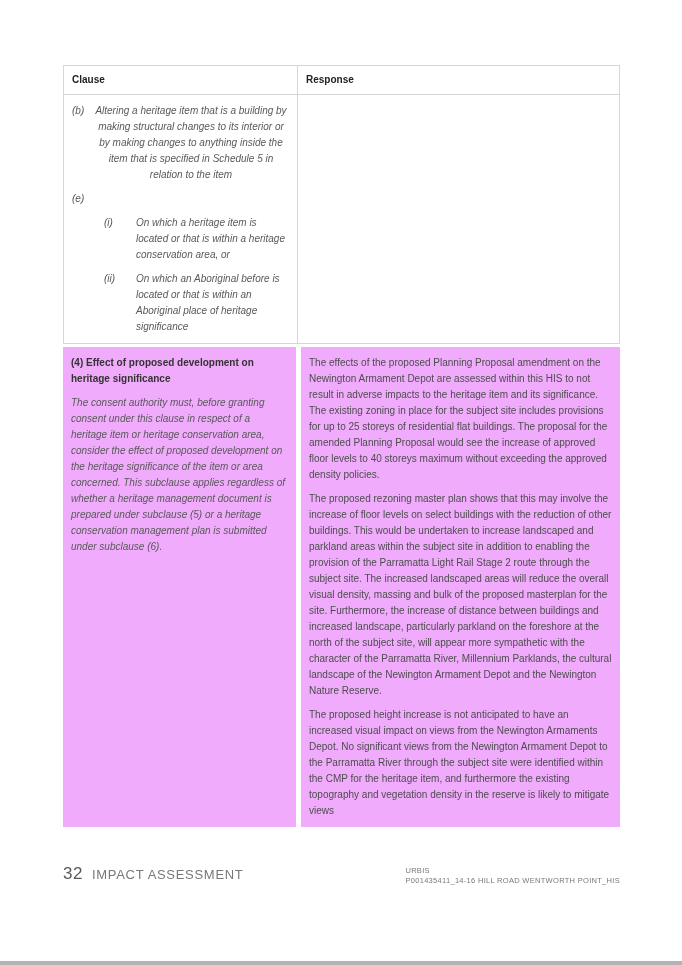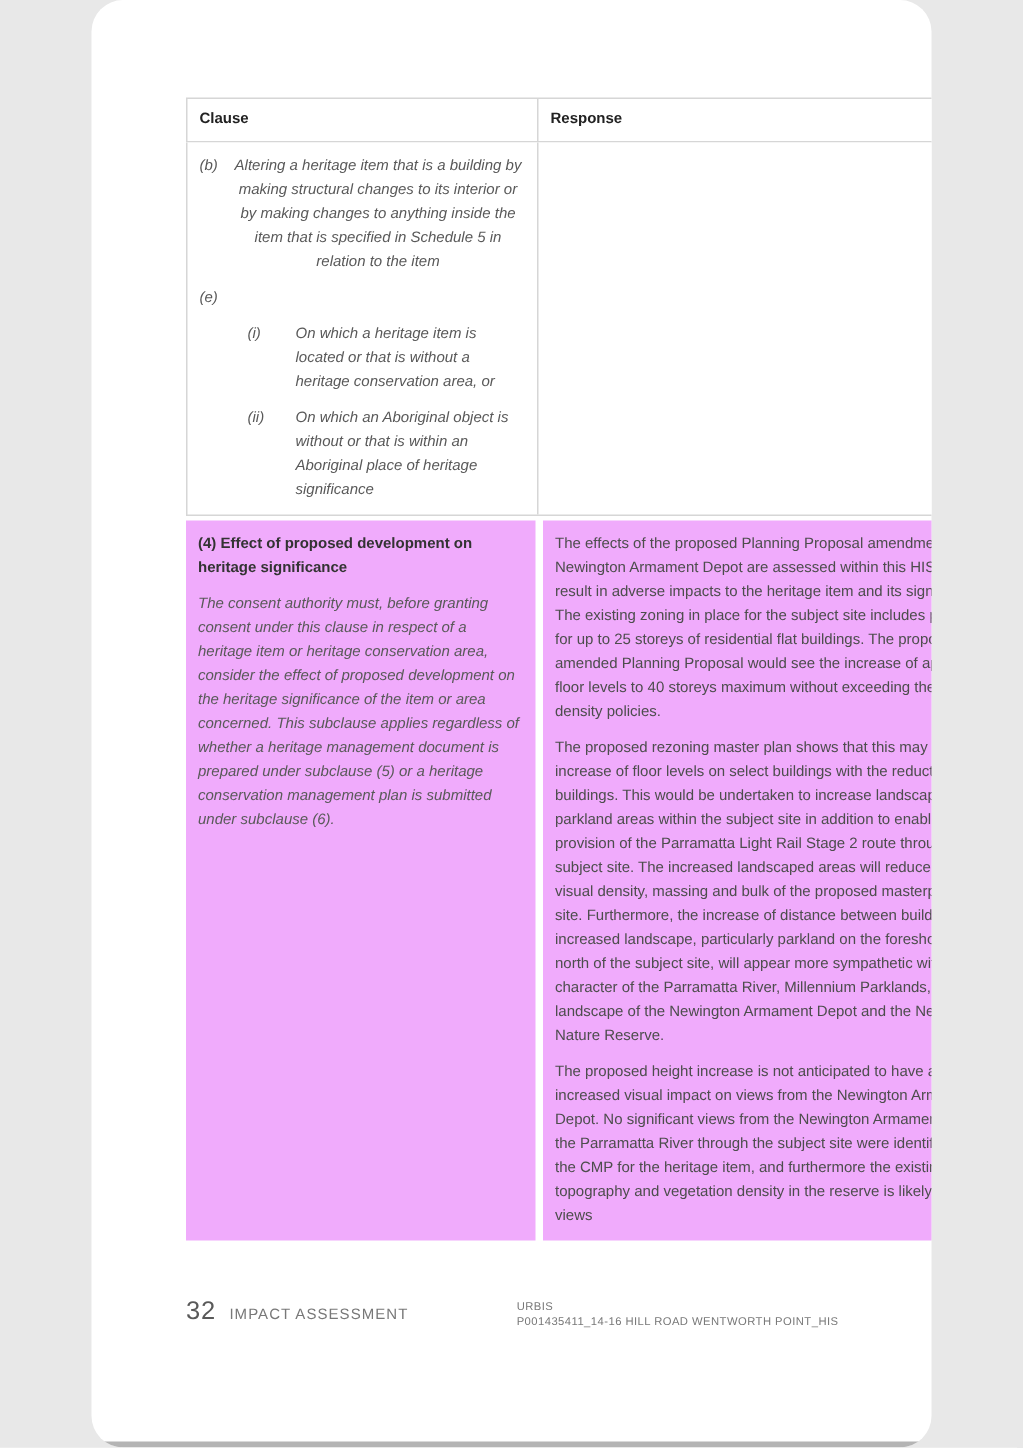--- a/index.html
+++ b/index.html
@@ -1,20 +1,20 @@
 <!DOCTYPE html>
 <html><head>
 <meta charset="utf-8">
 <style>
   * { margin:0; padding:0; box-sizing:border-box; }
   html,body { background:#e8e8e8; }
   body { font-family:"Liberation Sans","DejaVu Sans",sans-serif; }
   .page {
-    position:relative; width:560px; height:965px; background:#ffffff;
-    margin:0 auto; overflow:hidden;border-radius:21px;
+    position:relative; width:682px; height:965px; background:#ffffff;
+    margin:0 auto; overflow:hidden;
   }
   .page-edge {
     position:absolute; left:0; right:0; bottom:0; height:4px; background:#b4b4b4;
   }
   
   .doc-table {
     position:absolute; left:63px; top:65px; width:557px;
     font-size:10px; line-height:16px; color:#595959;
   }
   .thead {
@@ -52,21 +52,21 @@
   .resp-para:last-child { margin-bottom:0; }
   
   .footer {
     position:absolute; left:63px; right:62px; top:864px;
     display:flex; justify-content:space-between; align-items:flex-start;
     color:#787878;
   }
   .footer-left { display:flex; align-items:baseline; }
   .page-number { font-size:17px; color:#595959; letter-spacing:0.5px; }
   .footer-section {
-    font-size:10px; letter-spacing:0.7px; margin-left:9px;
+    font-size:13px; letter-spacing:0.7px; margin-left:9px;
     text-transform:uppercase;
   }
   .footer-right {
     text-align:left; font-size:7.5px; line-height:10px; letter-spacing:0.3px;
     text-transform:uppercase; margin-top:2px;
   }
 </style>
 </head>
 <body>
 
@@ -85,25 +85,25 @@
         <div class="clause-item">
           <span class="item-marker">(b)</span>
           <span class="item-text">Altering a heritage item that is a building by making structural changes to its interior or by making changes to anything inside the item that is specified in Schedule 5 in relation to the item</span>
         </div>
 
         <div class="clause-item" style="flex-wrap:wrap">
           <span class="item-marker">(e)</span>
           <div style="width:100%">
             <div class="sub-item">
               <span class="sub-marker">(i)</span>
-              <span class="sub-text">On which a heritage item is located or that is without a heritage conservation area, or</span>
+              <span class="sub-text">On which a heritage item is located or that is within a heritage conservation area, or</span>
             </div>
             <div class="sub-item">
               <span class="sub-marker">(ii)</span>
-              <span class="sub-text">On which an Aboriginal object is without or that is within an Aboriginal place of heritage significance</span>
+              <span class="sub-text">On which an Aboriginal before is located or that is within an Aboriginal place of heritage significance</span>
             </div>
           </div>
         </div>
 
       </div>
       <div class="td-response-plain"></div>
     </div>
 
     <div class="trow-gray">
       <div class="td-gray td-clause-gray">

